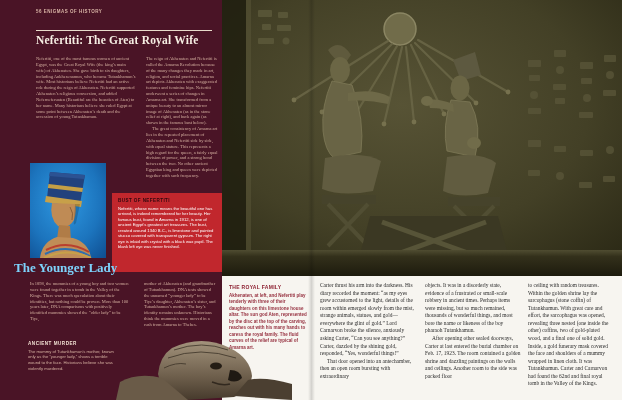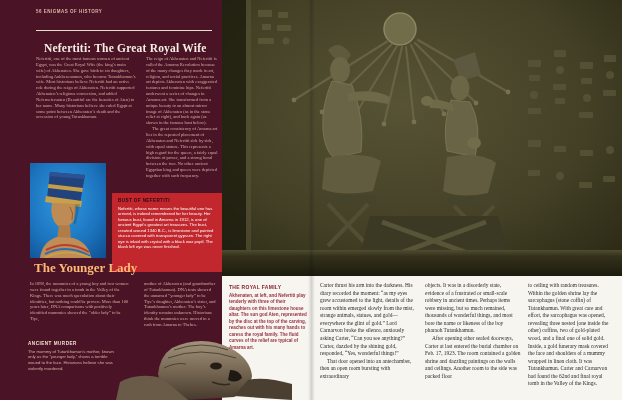--- a/index.html
+++ b/index.html
@@ -5,42 +5,42 @@
   html,body{margin:0;padding:0;}
   body{width:622px;height:400px;overflow:hidden;background:#f7f5f0;
        font-family:"Liberation Sans",sans-serif;}
   .spread{position:relative;width:622px;height:400px;background:#f7f5f0;}
 
   
   .left-page{position:absolute;left:0;top:0;width:222px;height:400px;background:#4a1426;}
   .folio{position:absolute;left:36px;top:9px;font-size:4.5px;font-weight:bold;
          letter-spacing:.5px;color:#d9b5a6;}
   .title-rule{position:absolute;left:36px;top:30px;width:176px;height:1px;background:#e8dccb;}
-  .page-title{position:absolute;left:36px;top:34px;width:190px;margin:8px;
+  .page-title{position:absolute;left:36px;top:34px;width:190px;margin:0;
               font-family:"Liberation Serif",serif;font-size:11.5px;font-weight:bold;
               color:#f6eee3;letter-spacing:.2px;}
   .darkbody{font-family:"Liberation Serif",serif;font-size:4.5px;line-height:1.3;
             color:#d6b1a1;}
   .darkbody p{margin:0 0 0 0;}
   .darkbody p.ind{text-indent:6px;}
   .intro-cols{position:absolute;left:36px;top:56px;width:182px;display:flex;gap:10px;}
   .intro-cols .c1{width:100px;}
   .intro-cols .c2{width:72px;}
 
   .bust-photo{position:absolute;left:30px;top:163px;width:76px;height:95px;overflow:hidden;}
   .bust-photo svg{display:block;}
 
   .bust-box{position:absolute;left:112px;top:193px;width:110px;height:79px;
             background:#c1272d;box-sizing:border-box;padding:5px 6px;}
   .bust-box-h{font-size:4.6px;font-weight:bold;letter-spacing:.4px;color:#30080e;margin:0 0 2.5px 0;}
   .bust-box p{margin:0;font-size:4.2px;line-height:1.32;color:#ffffff;}
 
-  .younger-heading{position:absolute;left:34px;top:260px;margin:0;
+  .younger-heading{position:absolute;left:14px;top:260px;margin:0;
                    font-family:"Liberation Serif",serif;font-size:13px;font-weight:bold;
-                   color:#fdba74;}
+                   color:#7dd3fc;}
   .younger-cols{position:absolute;left:30px;top:281px;width:188px;display:flex;gap:14px;}
   .younger-cols .c1{width:100px;}
   .younger-cols .c2{width:72px;}
 
   .murder-box{position:absolute;left:28px;top:341px;width:90px;}
   .murder-h{font-size:4.6px;font-weight:bold;letter-spacing:.5px;color:#f3e2d4;margin:0 0 2.5px 0;}
   .murder-box p{margin:0;font-size:4.2px;line-height:1.38;color:#d6b1a1;}
 
   .mummy-photo{position:absolute;left:116px;top:336px;width:176px;height:64px;}
 

